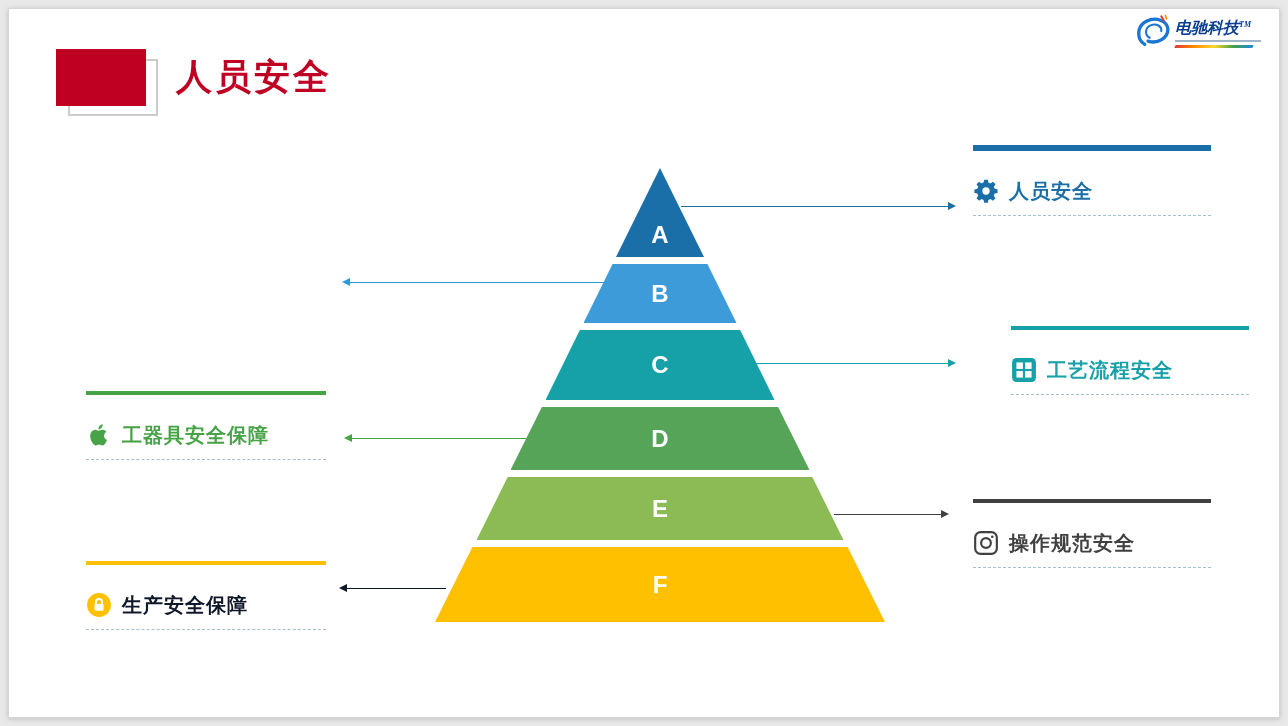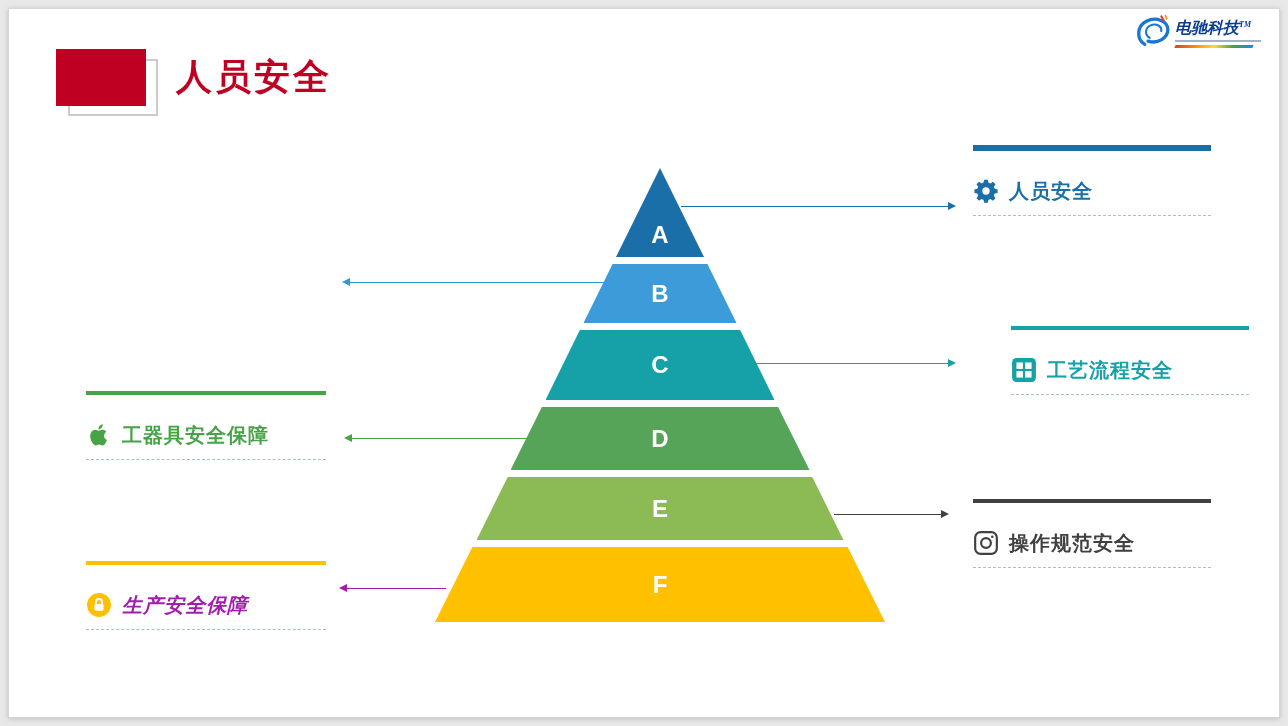--- a/index.html
+++ b/index.html
@@ -80,21 +80,21 @@
   .dashline { border-top:1px dashed #a4c0cd; }
   .icon { display:flex; align-items:center; }
   .icon svg { display:block; }
 
   
   .col-a { color:#1b6fa8; }
   .col-b { color:#2e9ad5; }
   .col-c { color:#16a0a8; }
   .col-d { color:#46a346; }
   .col-e { color:#404040; }
-  .col-f { color:#a21caf;font-style:italic; }
+  .col-f { color:#0f172a; }
 </style>
 </head>
 <body>
 
 <div class="slide">
 
   <div class="red-square-shadow"></div>
   <div class="red-square"></div>
   <h1 class="slide-title">人员安全</h1>
 

